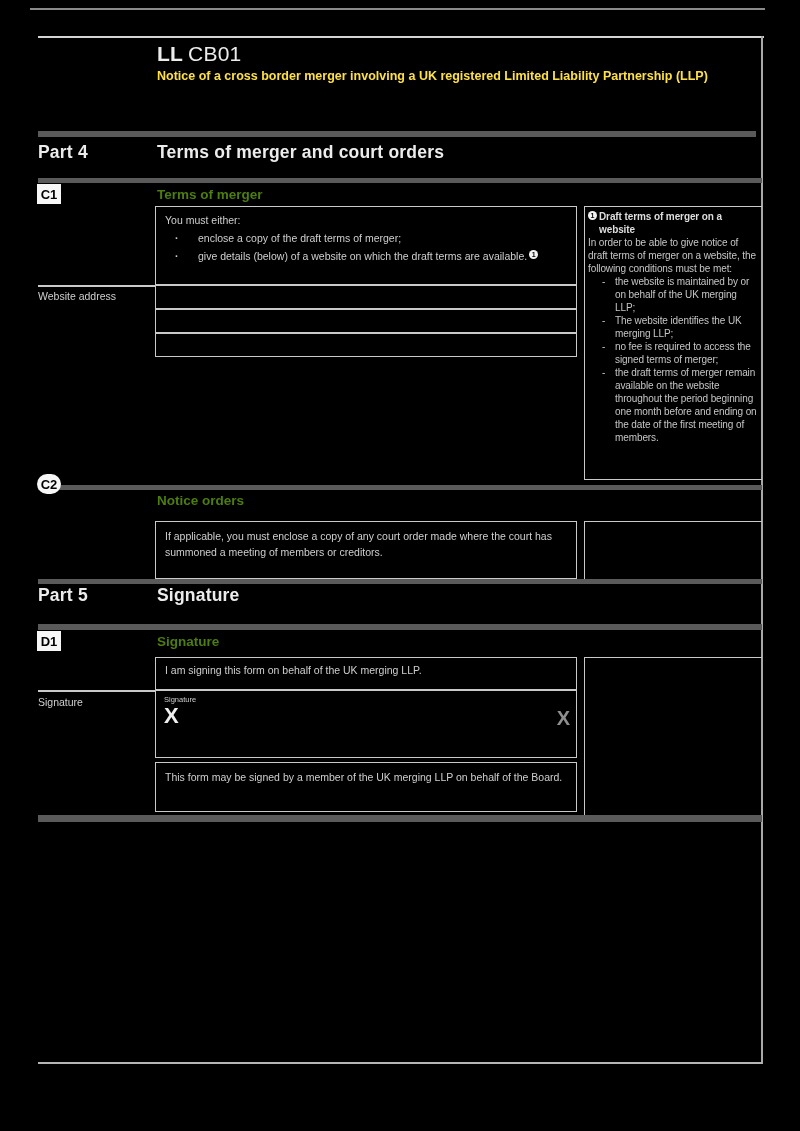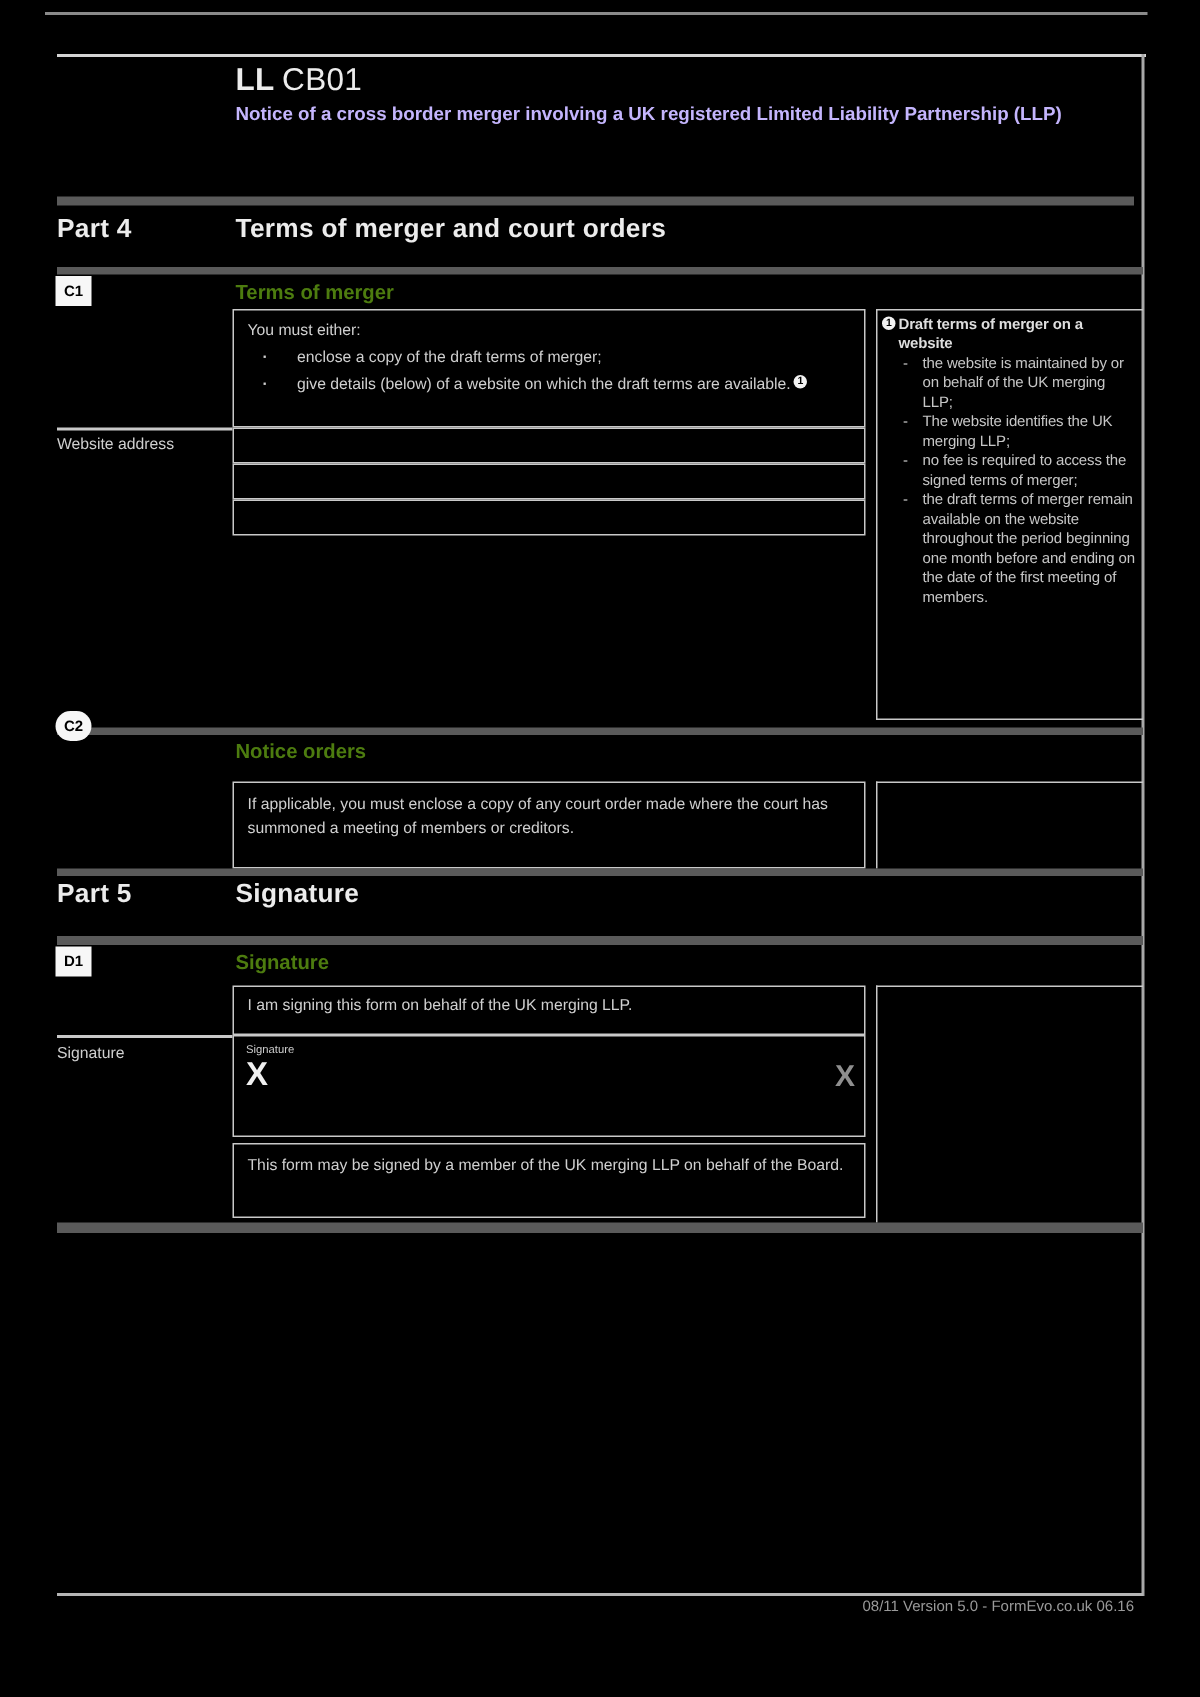--- a/index.html
+++ b/index.html
@@ -10,24 +10,24 @@
   *{box-sizing:border-box;margin:0;padding:0;}
   html,body{background:var(--page_bg);}
   body{font-family:"Liberation Sans",sans-serif;}
   .page{position:relative;width:800px;height:1131px;background:var(--page_bg);overflow:hidden;}
   .abs{position:absolute;}
   .hline{position:absolute;background:var(--line);}
   .bar{position:absolute;background:var(--bar);}
   .form-code{left:157px;top:42px;font-size:21px;color:var(--heading);letter-spacing:.2px;}
   .form-code .b{font-weight:800;}
   .form-code .r{font-weight:400;margin-left:5px;}
-  .subtitle{left:157px;top:69px;width:600px;font-size:12.5px;font-weight:700;color:#c4b5fd;}
+  .subtitle{left:157px;top:69px;width:600px;font-size:12.5px;font-weight:700;color:#fde047;}
   .part-label{font-size:17.5px;font-weight:800;color:var(--heading);letter-spacing:.2px;text-align:right;}
   .badge{position:absolute;left:37px;width:24px;height:20px;background:var(--badge_bg);
-         color:var(--badge_text);font-size:10px;font-weight:800;display:flex;
+         color:var(--badge_text);font-size:13px;font-weight:800;display:flex;
          align-items:center;justify-content:center;}
   .sec-title{position:absolute;left:157px;font-size:13.5px;font-weight:700;color:#4d7c0f;}
   .fieldbox{position:absolute;left:155px;width:422px;border:1.5px solid var(--line);
             color:var(--ink);font-size:10.5px;background:transparent;}
   .notebox{position:absolute;left:584px;width:178px;border-left:1.5px solid var(--line);
            border-top:1.5px solid var(--line);}
   .brow{position:relative;padding-left:33px;}
   .brow .dot{position:absolute;left:10px;font-weight:700;}
   .indent{padding-left:33px;}
   .marker{display:inline-block;width:9px;height:9px;border-radius:50%;background:#f2f2f2;
@@ -81,20 +81,21 @@
   <div class="fieldbox" style="top:285px;height:24px;"></div>
   <div class="fieldbox" style="top:309px;height:24px;"></div>
   <div class="fieldbox" style="top:333px;height:24px;"></div>
 
   <div class="notebox" style="top:206px;height:274px;border-bottom:1.5px solid var(--line);"></div>
   <div class="notes-text">
     <div class="note-title">
       <span class="marker nmark">1</span>
       <span>Draft terms of merger on a website</span>
     </div>
+    <div>In order to be able to give notice of draft terms of merger on a website, the following conditions must be met:</div>
     <div class="nb">
       <span class="dash">-</span>
       <span>the website is maintained by or on behalf of the UK merging LLP;</span>
     </div>
     <div class="nb">
       <span class="dash">-</span>
       <span>The website identifies the UK merging LLP;</span>
     </div>
     <div class="nb">
       <span class="dash">-</span>
@@ -129,15 +130,14 @@
     <div style="position:absolute;left:8px;top:4px;font-size:7.5px;color:#cdcdcd;">Signature</div>
     <div class="sig-x" style="position:absolute;left:8px;top:12px;font-size:22px;color:var(--x_left);">X</div>
     <div class="sig-x" style="position:absolute;right:6px;top:16px;font-size:20px;color:var(--x_right);">X</div>
   </div>
 
   <div class="fieldbox" style="top:762px;height:50px;padding:6px 9px;line-height:16px;">This form may be signed by a member of the UK merging LLP on behalf of the Board.</div>
 
   <div class="bar" style="left:38px;top:815px;width:724px;height:7px;"></div>
 
   <div class="hline" style="left:38px;top:1062px;width:724px;height:2px;background:#b5b5b5;"></div>
-  <div class="abs" style="left:400px;top:1066px;width:356px;text-align:right;font-size:10px;color:var(--footer_ink);">08/11 Version 5.0 - FormEvo.co.uk 06.16</div>
 
 </div>
 
 </body></html>

